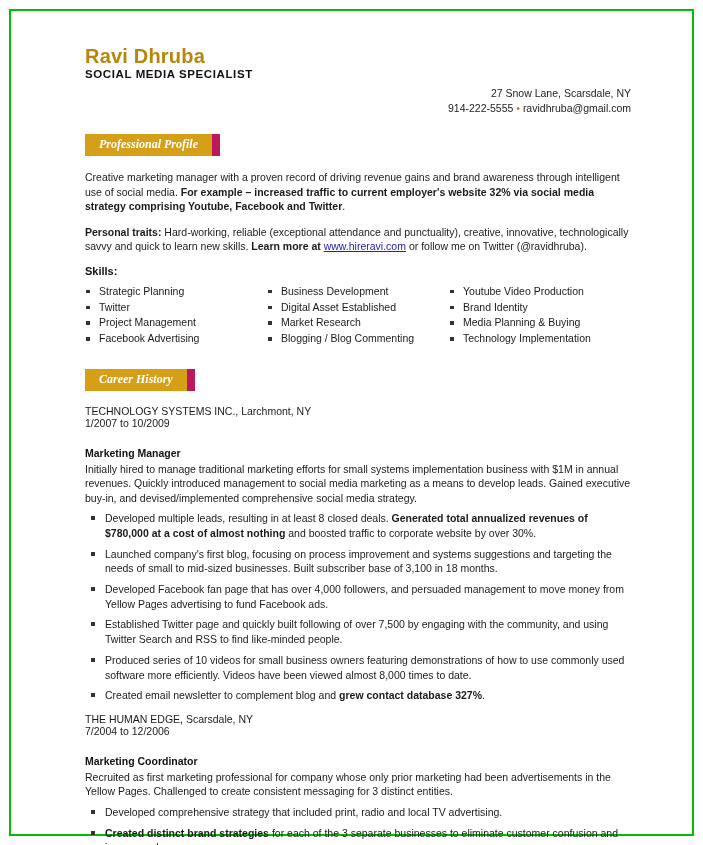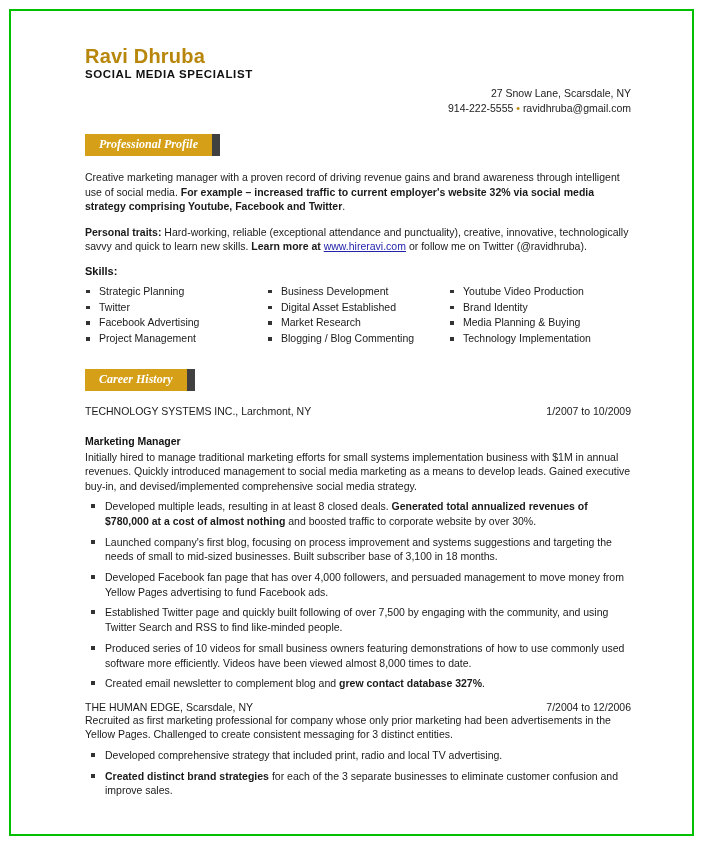--- a/index.html
+++ b/index.html
@@ -85,21 +85,21 @@
     position: absolute;
     left: 0;
     right: 0;
     top: 10px;
     border-bottom: 1.5px solid #b8860b;
     z-index: -1;
   }
   .section-head .tabwrap {
     position: relative;
     display: inline-block;
-    background: #404040;
+    background: #be185d;
     padding-right: 8px;
   }
 
   p.body {
     font-size: 10.5px;
     color: #1a1a1a;
     line-height: 1.38;
     margin: 0 0 11px 0;
     text-align: left;
   }
@@ -143,20 +143,21 @@
     background: #333333;
   }
 
   .job-head {
     display: flex;
     justify-content: space-between;
     align-items: baseline;
     font-size: 10.5px;
     color: #1a1a1a;
     margin-top: 4px;
+    flex-direction: column;
   }
   .job-title {
     font-size: 10.5px;
     font-weight: bold;
     color: #111111;
     margin: 18px 0 3px 0;
   }
   ul.bullets {
     list-style: none;
     margin: 6px 0 10px 0;
@@ -217,22 +218,22 @@
       <b>Personal traits:</b><span> Hard-working, reliable (exceptional attendance and punctuality), creative, innovative, technologically savvy and quick to learn new skills. </span><b>Learn more at </b><a href="#" class="inline">www.hireravi.com</a><span> or follow me on Twitter (@ravidhruba).</span>
     </p>
 
     <div class="skills-label">Skills:</div>
 
     <div class="skills-cols">
       <div class="skills-col">
         <ul class="sq">
           <li>Strategic Planning</li>
           <li>Twitter</li>
+          <li>Project Management</li>
           <li>Facebook Advertising</li>
-          <li>Project Management</li>
         </ul>
       </div>
       <div class="skills-col">
         <ul class="sq">
           <li>Business Development</li>
           <li>Digital Asset Established</li>
           <li>Market Research</li>
           <li>Blogging / Blog Commenting</li>
         </ul>
       </div>
@@ -280,20 +281,21 @@
           <span>Created email newsletter to complement blog and </span><b>grew contact database 327%</b><span>.</span>
         </li>
       </ul>
     </div>
 
     <div>
       <div class="job-head">
         <span>THE HUMAN EDGE, Scarsdale, NY</span>
         <span>7/2004 to 12/2006</span>
       </div>
+      <div class="job-title">Marketing Coordinator</div>
       <p class="body" style="margin-bottom:4px;">Recruited as first marketing professional for company whose only prior marketing had been advertisements in the Yellow Pages. Challenged to create consistent messaging for 3 distinct entities.</p>
       <ul class="bullets">
         <li>
           <span>Developed comprehensive strategy that included print, radio and local TV advertising.</span>
         </li>
         <li>
           <b>Created distinct brand strategies</b><span> for each of the 3 separate businesses to eliminate customer confusion and improve sales.</span>
         </li>
       </ul>
     </div>

